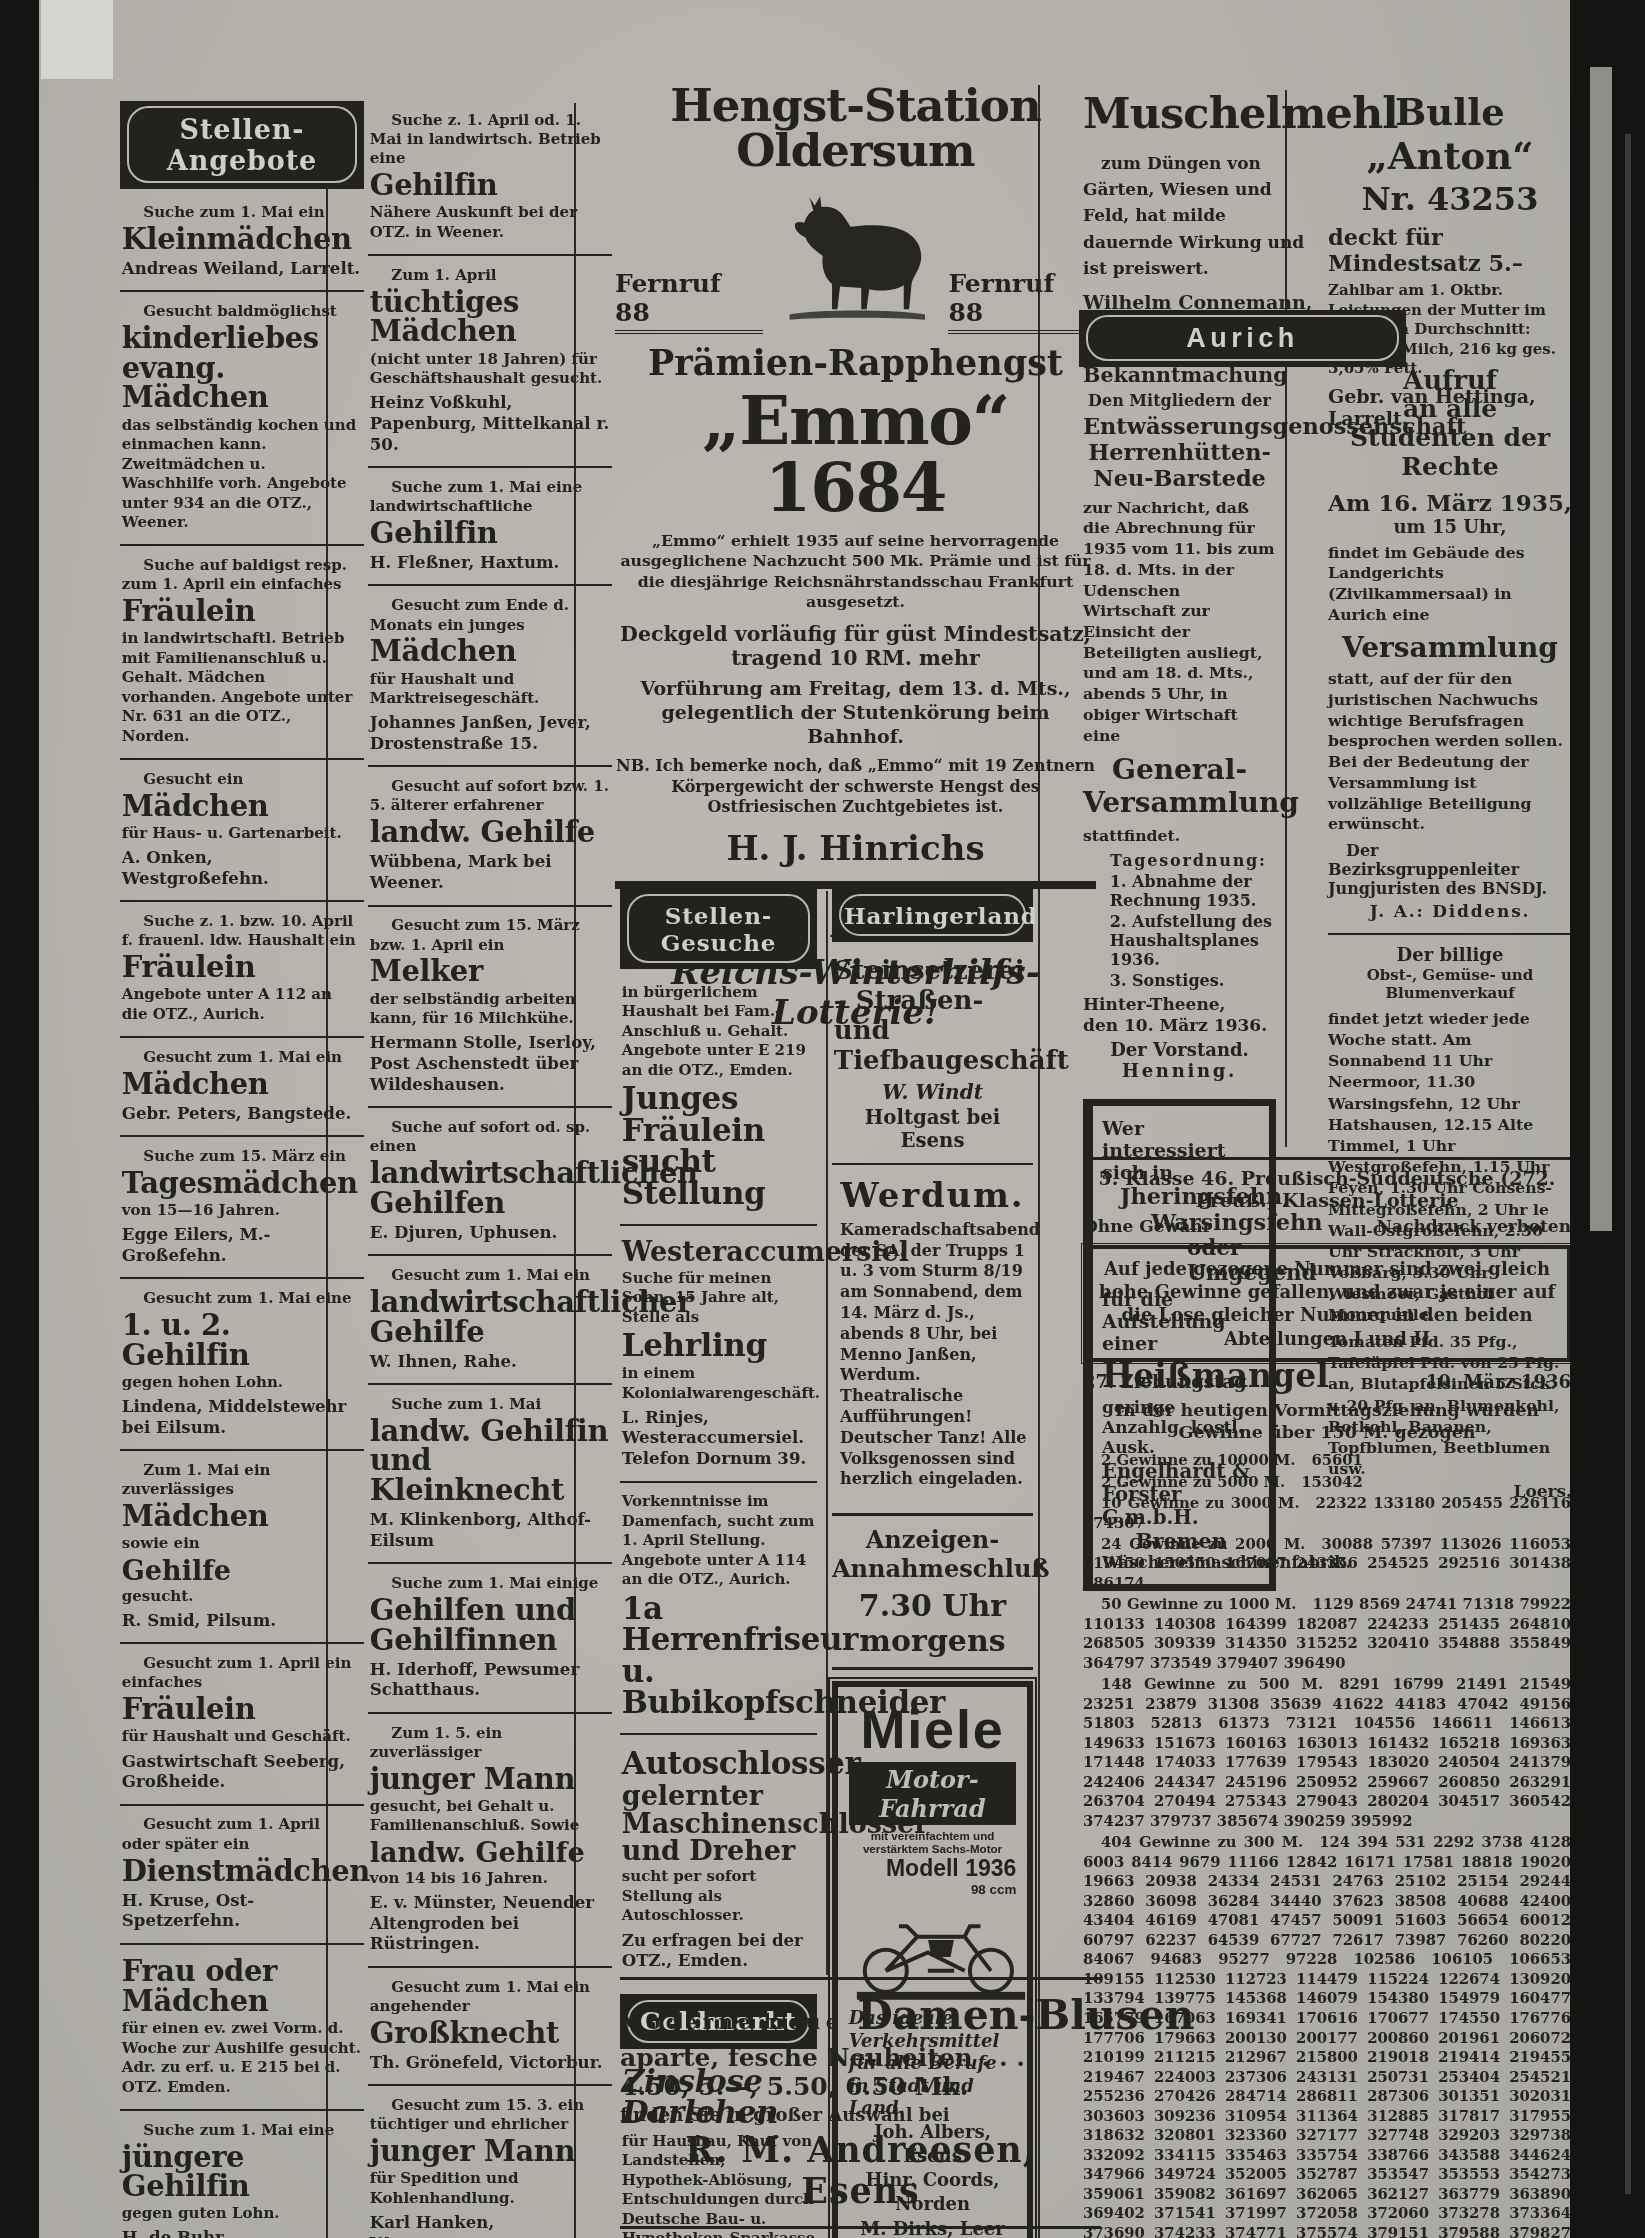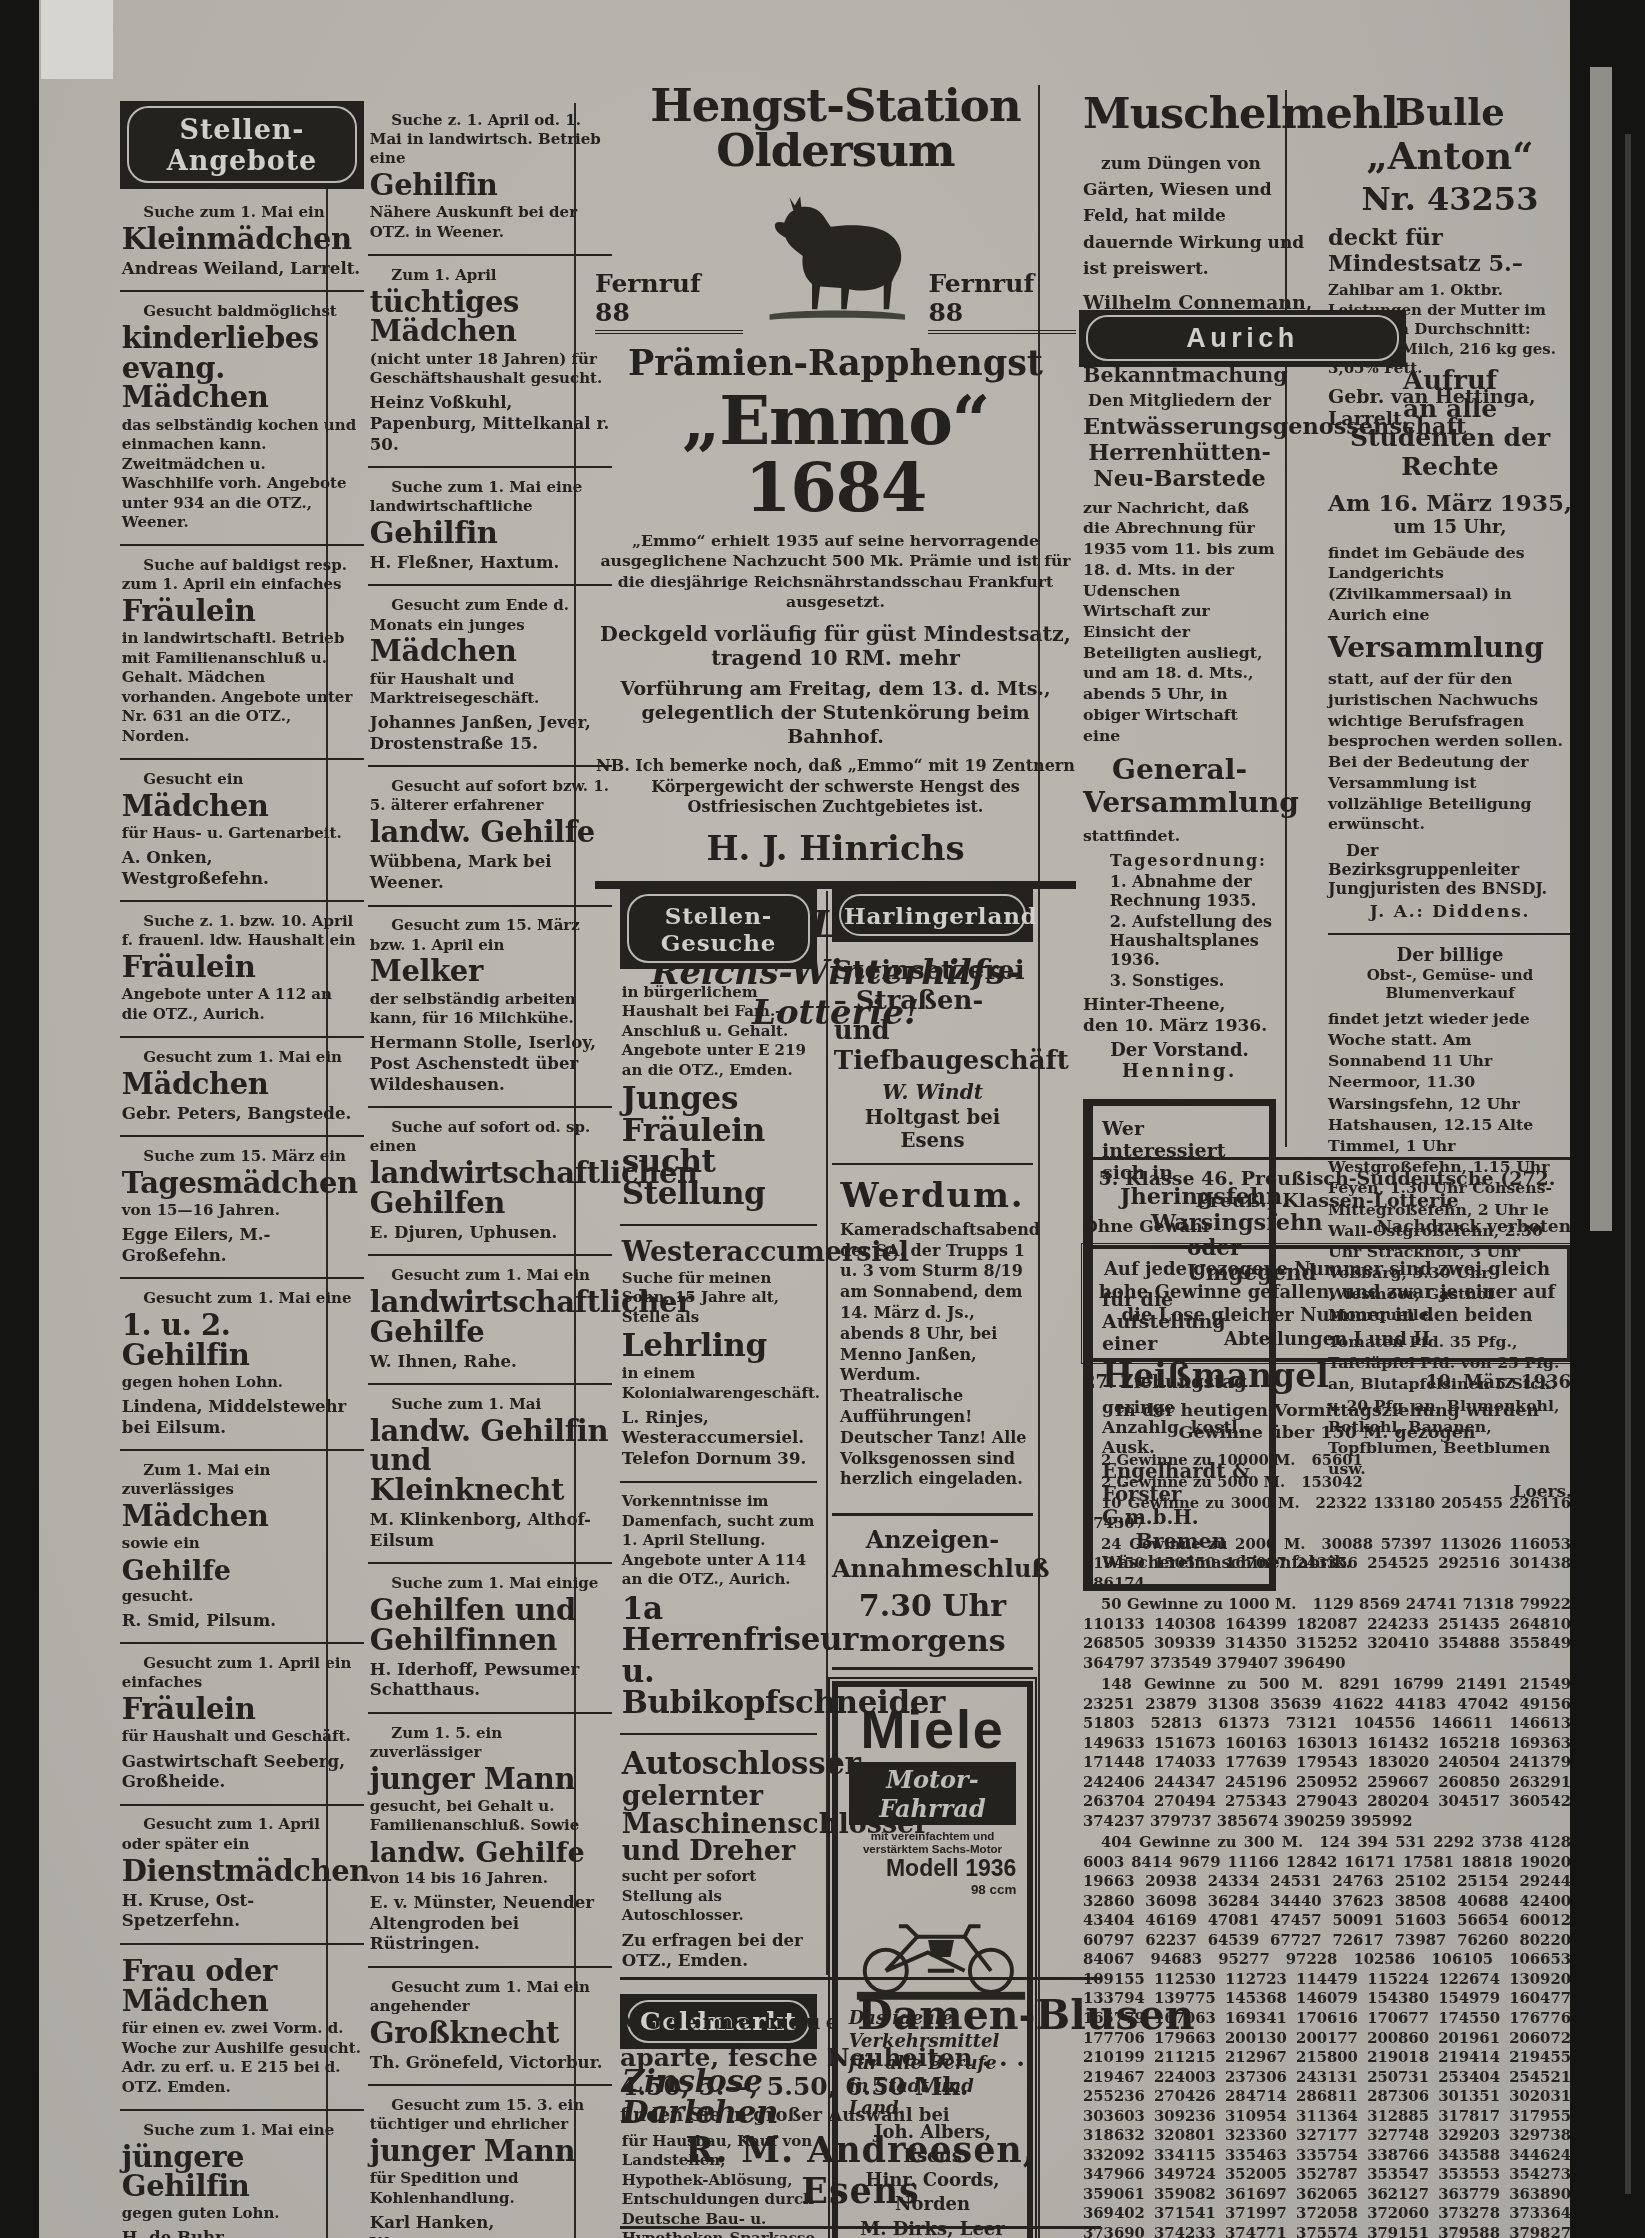--- a/index.html
+++ b/index.html
@@ -18,21 +18,21 @@
   .secbox.sans .inner{font-family:"Liberation Sans",sans-serif;letter-spacing:4.5px;}
   
   .ad{padding:9.9px 1.8px 11.6px 1.8px;}
   .ad + .ad{border-top:2.2px solid #23221f;}
   .ad-i{font-size:15px;line-height:1.28;text-indent:21.5px;font-weight:600;}
   .ad-h{font-size:29px;font-weight:bold;line-height:1.02;margin:2.7px 0;letter-spacing:-0.4px;}
   .ad-h2{font-size:27px;font-weight:bold;line-height:1.02;margin:2.7px 0;}
   .ad-b{font-size:15px;line-height:1.3;font-weight:600;}
   .ad-s{font-size:16.6px;line-height:1.25;font-weight:bold;margin-top:3.6px;}
   
-  .bigad{position:absolute;left:556px;top:83px;width:481px;}
+  .bigad{position:absolute;left:576px;top:83px;width:481px;}
   .bigad .title{font-size:45px;font-weight:bold;text-align:center;letter-spacing:-0.9px;line-height:1;}
   .horse-row{display:flex;align-items:flex-end;justify-content:space-between;margin-top:13.4px;}
   .fernruf{font-size:25px;font-weight:bold;border-bottom:4.5px double #23221f;padding-bottom:3.6px;}
   .bigad .intro{font-size:17px;font-weight:600;text-align:center;margin-top:11.6px;line-height:1.3;}
   .bigad .sub{font-size:35px;font-weight:bold;text-align:center;margin-top:7.2px;}
   .bigad .name{font-size:67px;font-weight:bold;text-align:center;letter-spacing:-1.3px;line-height:1;margin-top:4.5px;}
   .bigad .body{font-size:15.7px;font-weight:600;text-align:center;margin-top:9.9px;line-height:1.3;}
   .bigad .bold1{font-size:20.6px;font-weight:bold;text-align:center;margin-top:9px;line-height:1.2;}
   .bigad .bold2{font-size:19px;font-weight:bold;text-align:center;margin-top:6.3px;line-height:1.25;}
   .bigad .nb{font-size:16px;font-weight:600;text-align:center;margin-top:7.2px;line-height:1.3;}
@@ -76,21 +76,21 @@
   .heiss .hm{font-size:33px;font-weight:bold;margin-top:1.8px;}
   .heiss .l6{font-size:17px;font-weight:600;margin-top:1.8px;}
   .heiss .l7{font-size:19.7px;font-weight:bold;margin-top:3.6px;}
   .heiss .l8{font-size:20.6px;font-weight:bold;text-align:center;}
   .heiss .l9{font-size:16px;font-weight:600;text-align:center;}
   .aufruf .h1{font-size:26px;font-weight:bold;text-align:center;}
   .aufruf .h2{font-size:25px;font-weight:bold;text-align:center;line-height:1.15;}
   .aufruf .dt{font-size:23px;font-weight:bold;text-align:center;margin-top:8px;}
   .aufruf .tm{font-size:18px;font-weight:bold;text-align:center;}
   .aufruf .body{font-size:15.7px;font-weight:600;line-height:1.32;margin-top:5.4px;}
-  .aufruf .vg{font-size:28px;font-weight:bold;text-align:left;margin:5.4px 0;}
+  .aufruf .vg{font-size:28px;font-weight:bold;text-align:center;margin:5.4px 0;}
   .aufruf .s{font-size:16px;font-weight:bold;margin-top:6.3px;text-indent:18px;}
   .aufruf .s2{font-size:17px;font-weight:600;text-align:center;letter-spacing:1.8px;margin-top:2.7px;}
   .obst{border-top:2.7px solid #23221f;margin-top:11.6px;padding-top:9px;}
   .obst .i{font-size:18px;font-weight:bold;text-align:center;}
   .obst .h{font-size:15px;font-weight:bold;text-align:center;line-height:1.2;margin-top:1.8px;}
   .obst .b{font-size:15.7px;font-weight:600;line-height:1.35;margin-top:5.4px;}
   .obst .s{font-size:17px;font-weight:bold;text-align:right;margin-top:1.8px;}
   
   .lottery{position:absolute;left:1044px;top:1157px;width:488px;border-top:3.6px solid #23221f;padding-top:7.2px;}
   .lot-title{font-size:19px;font-weight:bold;text-align:center;}

